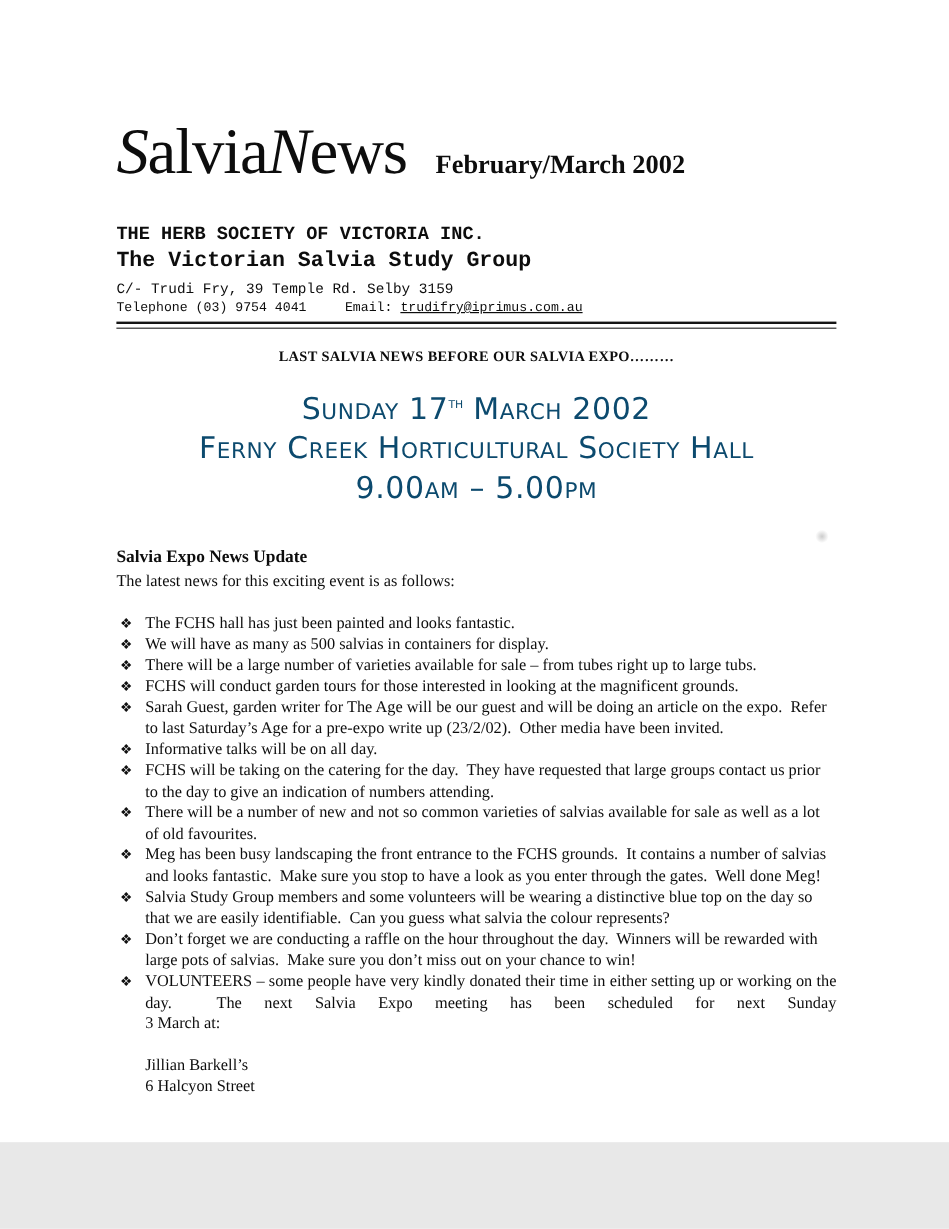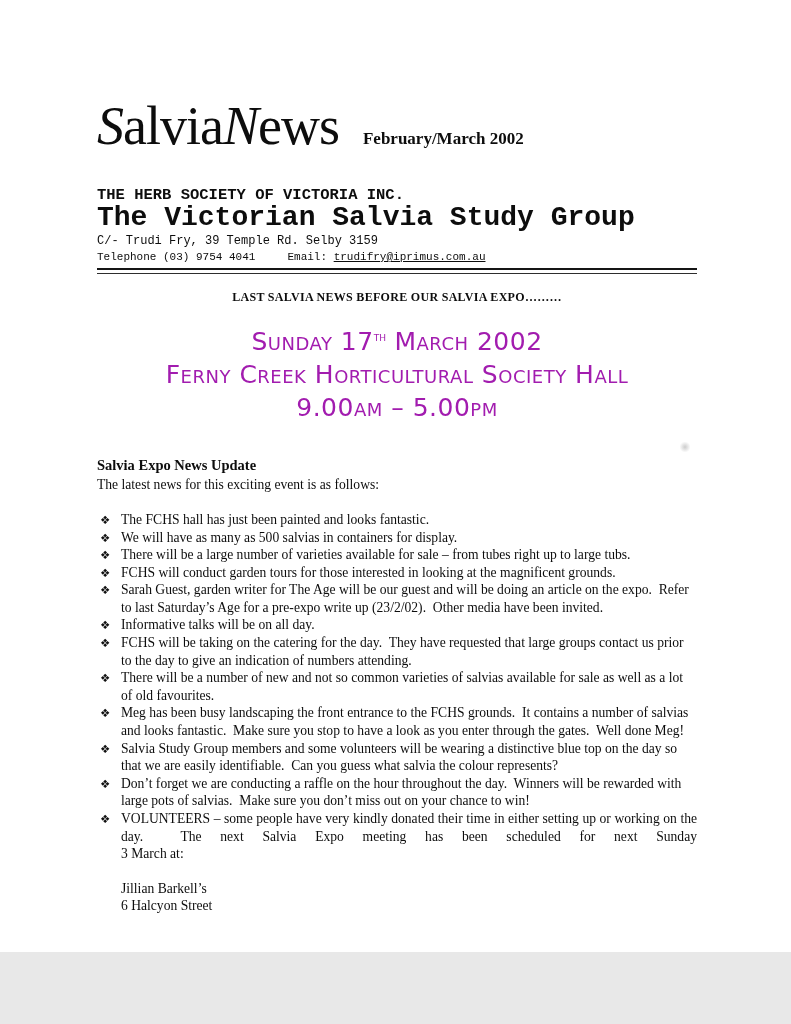--- a/index.html
+++ b/index.html
@@ -11,36 +11,36 @@
     box-sizing:border-box;
     padding:96px 94px 0 97px;
     font-family:"Liberation Serif","DejaVu Serif",serif;
     color:#0d0d0d;
     overflow:hidden;
   }
   
   .masthead{display:flex;align-items:baseline;}
   .title{margin:0;font-weight:400;font-size:54px;line-height:60px;letter-spacing:-1px;white-space:nowrap;}
   .title .it{font-style:italic;}
-  .issue{font-weight:bold;font-size:17px;margin-left:24px;white-space:nowrap;}
+  .issue{font-weight:bold;font-size:22px;margin-left:24px;white-space:nowrap;}
   
   .org{margin-top:30px;font-family:Liberation Mono, monospace;}
   .org-society{font-weight:bold;font-size:15.5px;line-height:19px;}
-  .org-group{font-weight:bold;font-size:28px;line-height:26px;}
+  .org-group{font-weight:bold;font-size:18px;line-height:26px;}
   .org-address{font-size:12px;line-height:16px;margin-top:2px;}
   .org-contact{font-size:11px;line-height:16px;padding-bottom:2px;}
   .org-email-label{margin-left:32px;}
   .org-email{color:inherit;text-decoration:underline;cursor:pointer;}
   
   .rule{margin-top:1px;height:8px;border-top:2px solid #151515;position:relative;}
   .rule::after{content:"";position:absolute;top:3px;left:0;right:0;height:1px;background:#2e2e2e;}
   
   .headline{margin-top:12px;text-align:center;font-weight:bold;font-size:12px;letter-spacing:.3px;}
   .event{margin-top:15px;text-align:center;font-family:"DejaVu Sans",sans-serif;
-         font-variant:small-caps;color:#a21caf;font-size:25px;line-height:33px;letter-spacing:.5px;}
+         font-variant:small-caps;color:#0c4a6e;font-size:25px;line-height:33px;letter-spacing:.5px;}
   .event sup{font-size:.52em;vertical-align:super;letter-spacing:0;}
   .artifact{position:absolute;left:679px;top:441px;width:12px;height:12px;
             background:radial-gradient(circle,#8d8d8d 0%,rgba(141,141,141,0) 65%);opacity:.45;}
   
   .update{margin-top:32px;font-size:13.6px;line-height:17.6px;}
   .update h2{margin:0;font-size:14.5px;line-height:19px;font-weight:bold;}
   .intro{margin:1px 0 0 0;white-space:pre-wrap;}
   .bullets{list-style:none;margin:17px 0 0 0;padding:0;}
   .bullets li{position:relative;padding-left:24px;}
   .glyph{position:absolute;left:3px;top:1px;font-size:11.5px;font-family:"DejaVu Sans",sans-serif;color:#111;}

